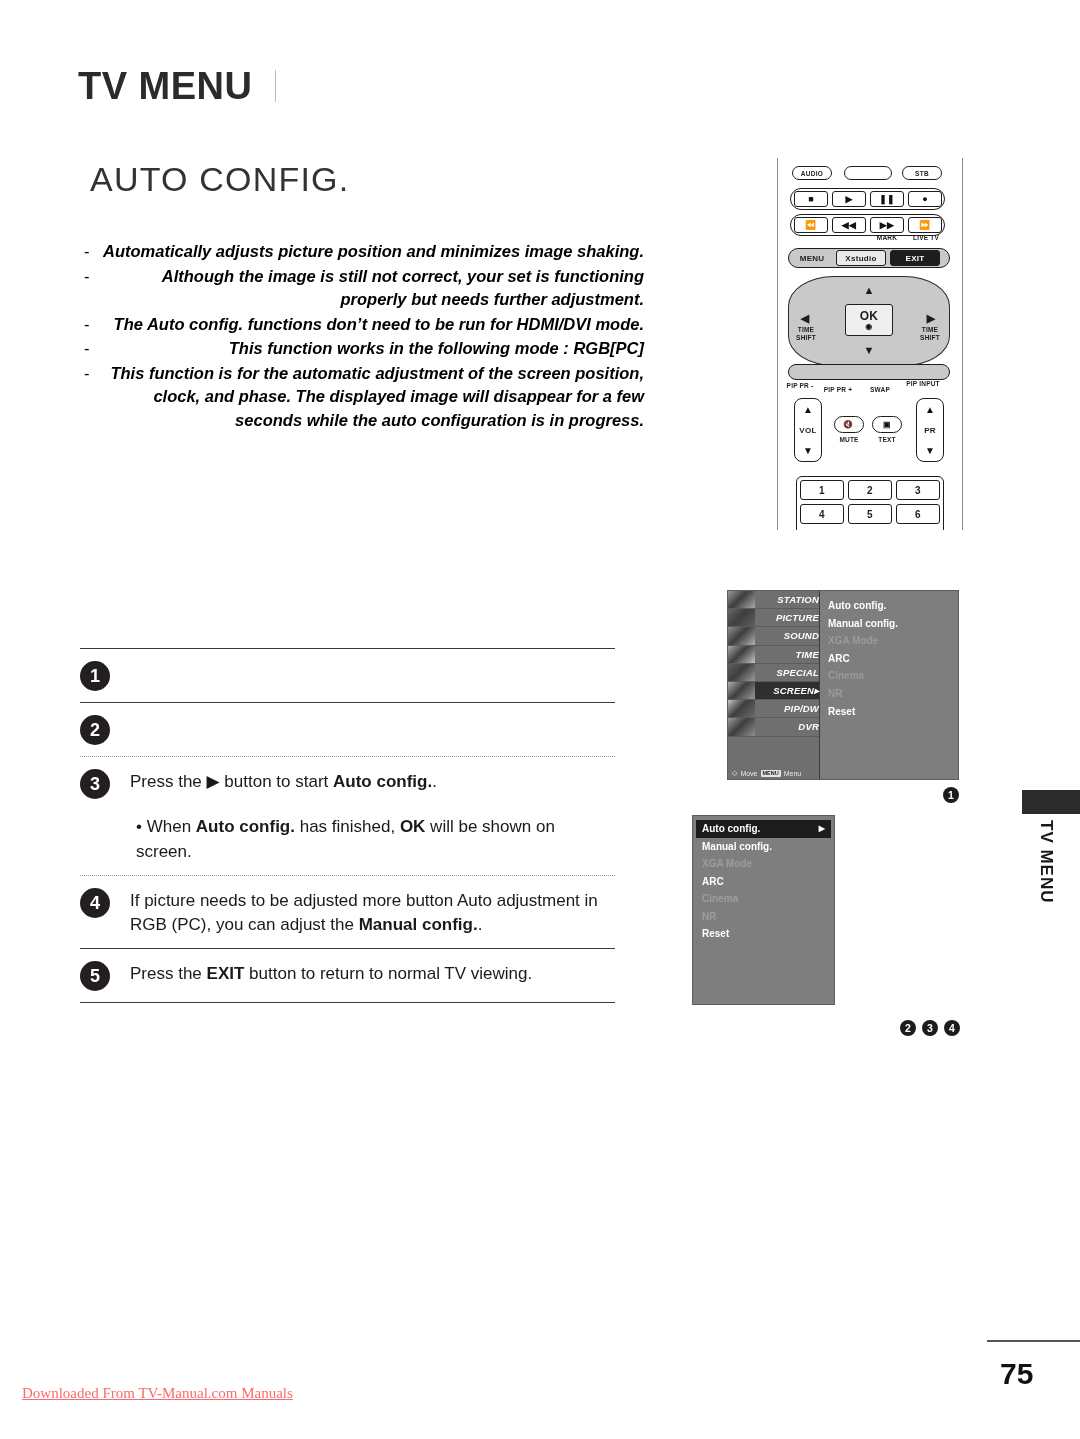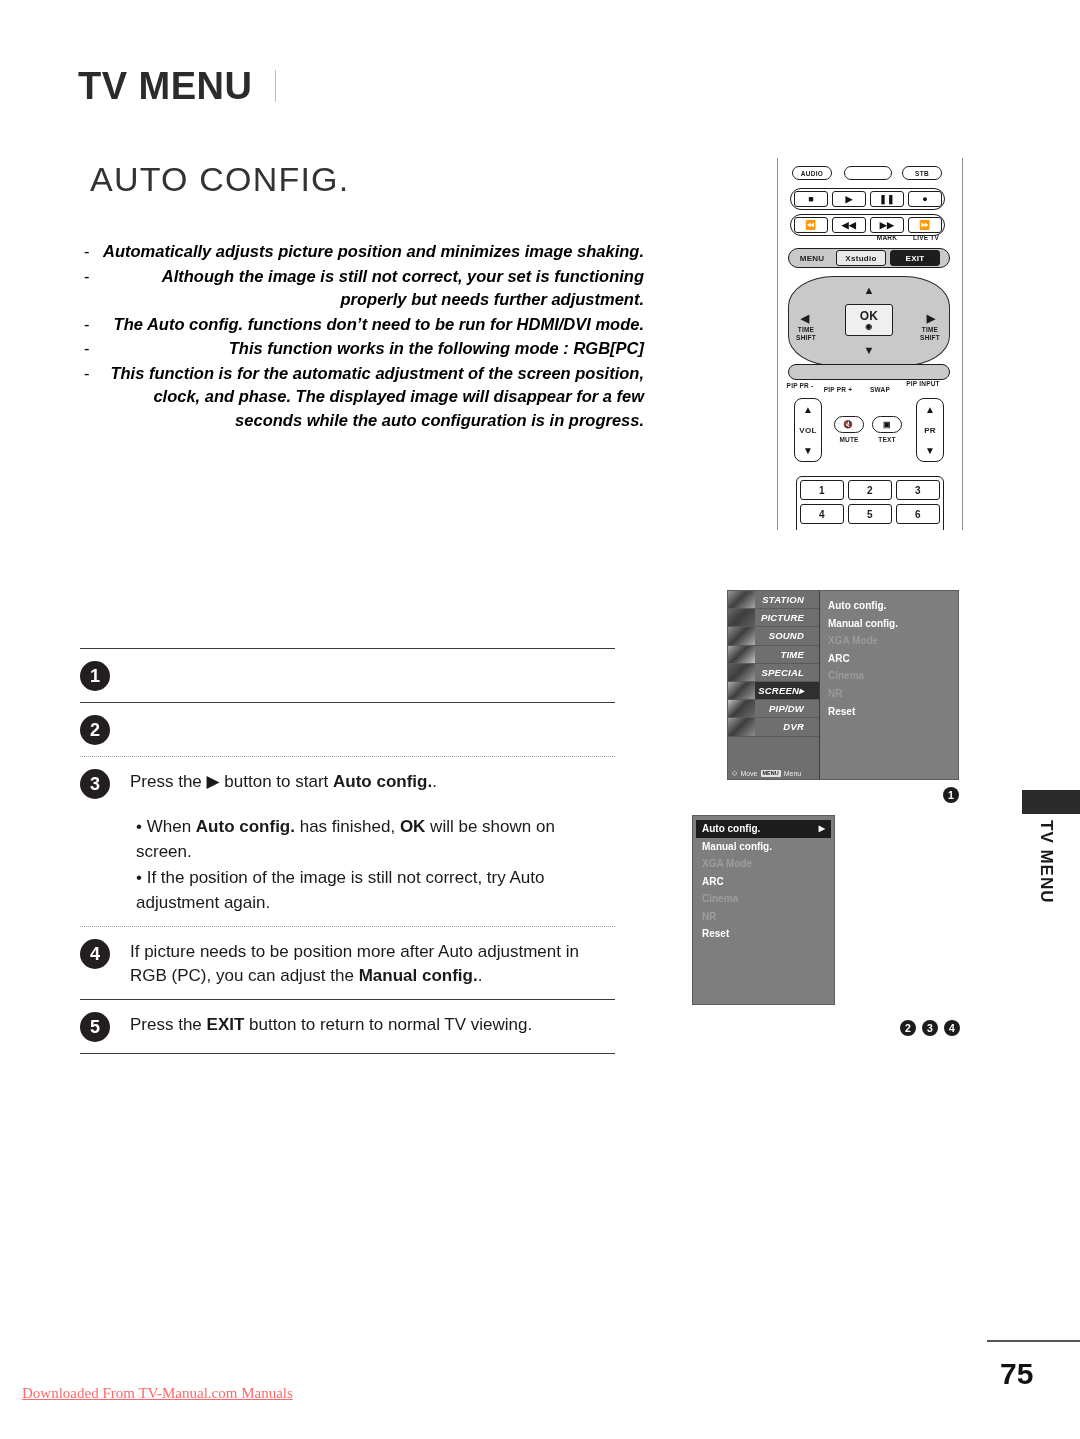--- a/index.html
+++ b/index.html
@@ -214,21 +214,21 @@
   }
   #osd1 .mthumb {
     width: 27px;
     height: 100%;
     flex: 0 0 27px;
     box-sizing: border-box;
   }
   #osd1 .mname {
     flex: 1 1 auto;
     text-align: right;
-    padding-right: 15px;
+    padding-right: 0;
     font-style: italic;
     font-weight: bold;
     font-size: 9.5px;
     color: #ffffff;
     letter-spacing: .2px;
     white-space: nowrap;
   }
   #osd1 .mrow.sel { background: #2f2f2f; }
   #osd1 .mrow.sel .mname { color: #ffffff; }
   #osd1 .o-foot {
@@ -430,26 +430,25 @@
     <div class="step">
       <div class="step-num">2</div>
     </div>
     <div class="rule-dotted"></div>
     <div class="step">
       <div class="step-num">3</div>
       <div class="step-body"><span>Press the ▶ button to start </span><b>Auto config.</b><span>.</span></div>
     </div>
     <div class="bullets">
       <div class="bline"><span>• When </span><b>Auto config.</b><span> has finished, </span><b>OK</b><span> will be shown on screen.</span></div>
-      <div class="bline"><span>• If the position of the image is still not correct, try Auto adjustment again.</span></div>
     </div>
     <div class="rule-dotted"></div>
     <div class="step">
       <div class="step-num">4</div>
-      <div class="step-body"><span>If picture needs to be position more after Auto adjustment in RGB (PC), you can adjust the </span><b>Manual config.</b><span>.</span></div>
+      <div class="step-body"><span>If picture needs to be adjusted more button Auto adjustment in RGB (PC), you can adjust the </span><b>Manual config.</b><span>.</span></div>
     </div>
     <div class="rule-solid"></div>
     <div class="step">
       <div class="step-num">5</div>
       <div class="step-body"><span>Press the </span><b>EXIT</b><span> button to return to normal TV viewing.</span></div>
     </div>
     <div class="rule-solid"></div>
   </div>
 
 <div id="remote">

